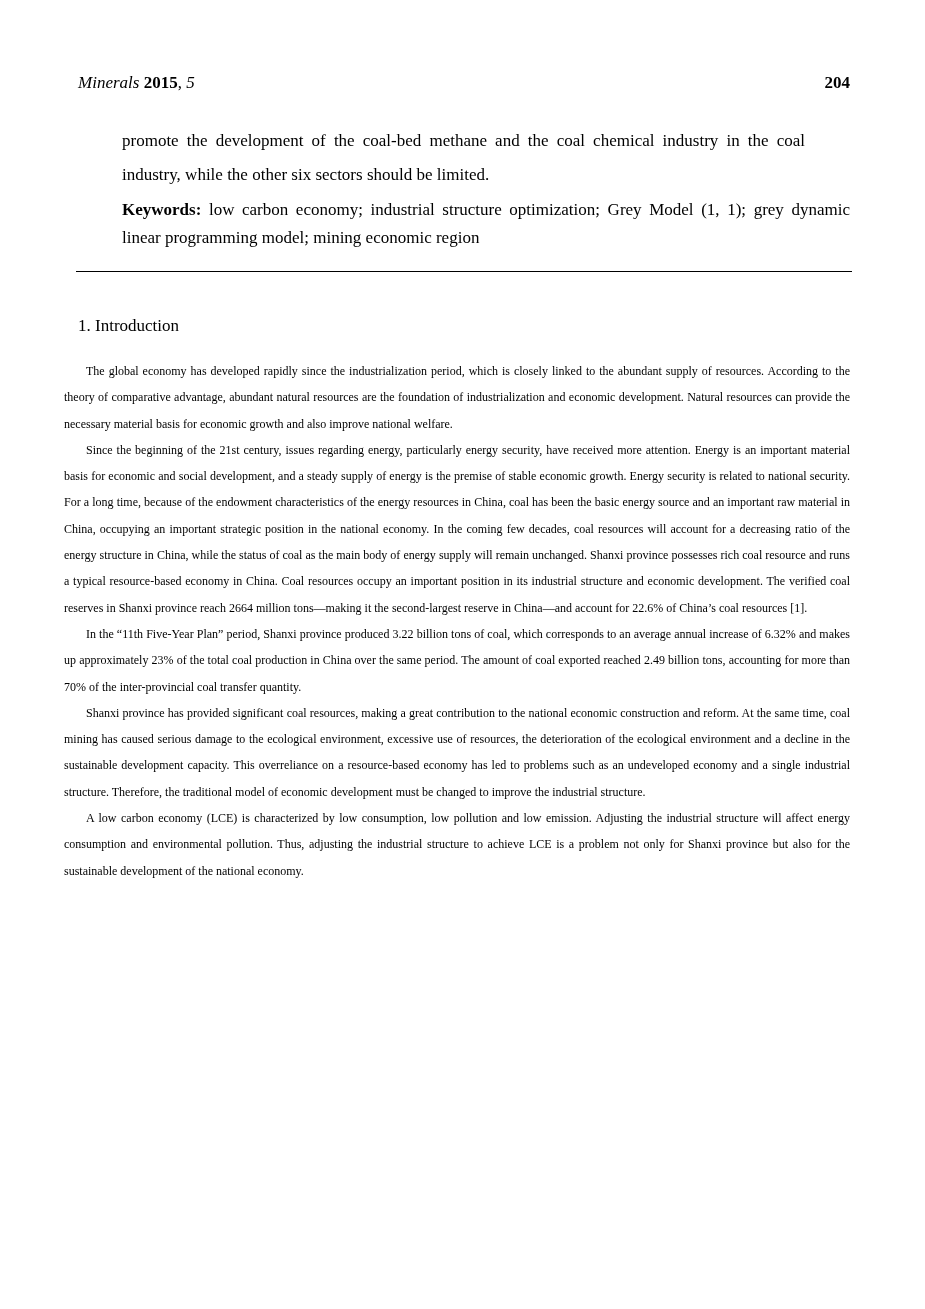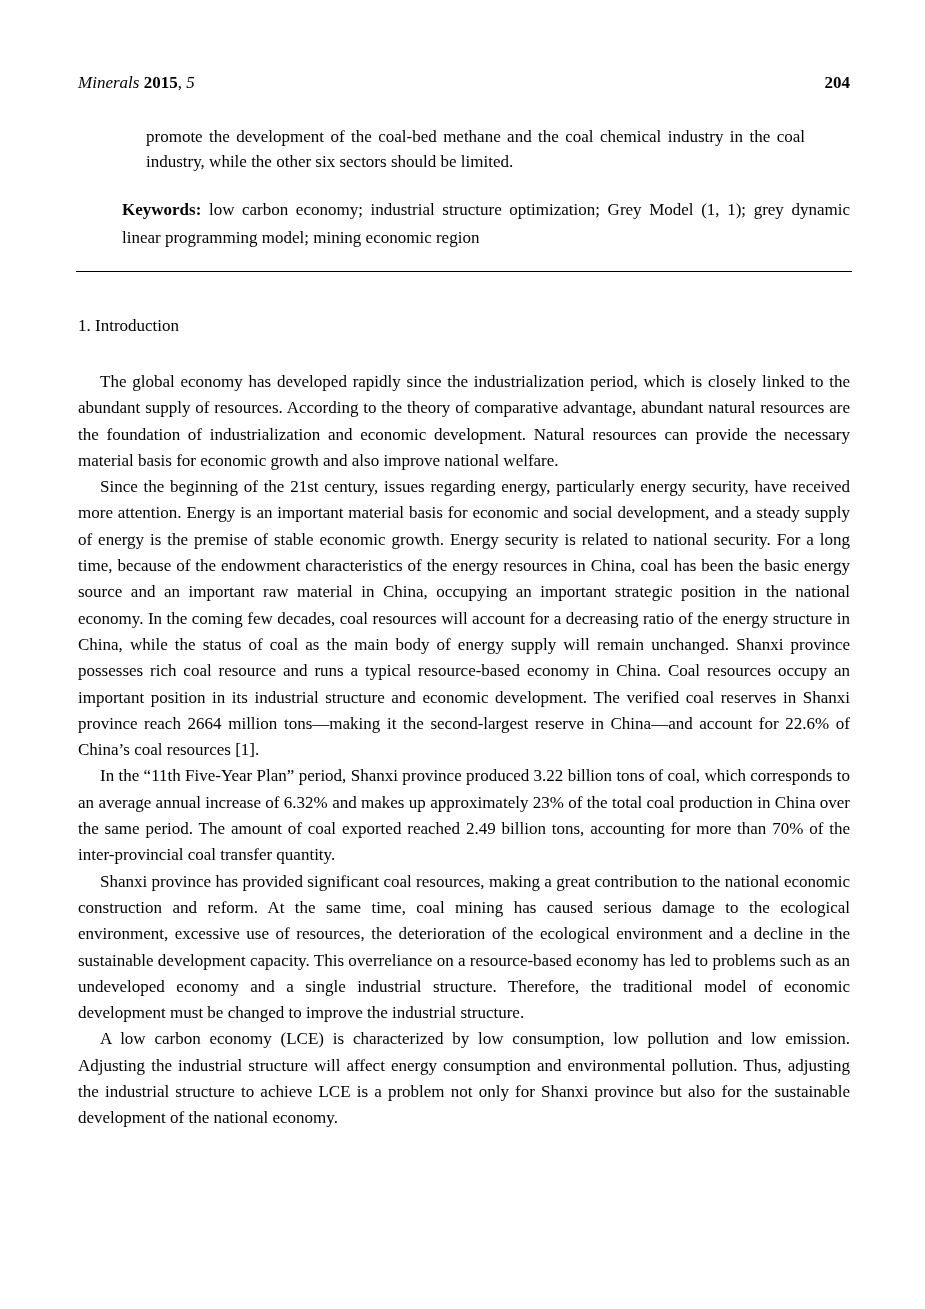--- a/index.html
+++ b/index.html
@@ -11,38 +11,38 @@
   .header {
     position: absolute; left: 78px; right: 75px; top: 73px;
     display: flex; justify-content: space-between; align-items: flex-end;
     font-size: 17px;
   }
   .header .journal { font-style: italic; }
   .header .bold { font-weight: bold; font-style: normal; }
   .header .page { font-weight: bold; font-family: Liberation Serif, serif; }
   .abstract-tail {
     position: absolute; left: 122px; right: 120px; top: 124px;
-    font-size: 17px; line-height: 25px; text-align: justify; margin-left: 24px;
+    font-size: 17px; line-height: 34px; text-align: justify;
   }
   .keywords {
     position: absolute; left: 122px; right: 75px; top: 196px;
     font-size: 17px; line-height: 28px; text-align: justify;
   }
   .keywords .kw-label { font-weight: bold; }
   .rule {
     position: absolute; left: 76px; right: 73px; top: 271px;
     height: 0; border-top: 1px solid #000;
   }
   .section-title {
     position: absolute; left: 78px; top: 316px;
     font-size: 17px; font-weight: normal;
   }
   .body-text {
-    position: absolute; left: 78px; right: 75px; top: 358px;
-    font-size: 17px; line-height: 26.3px; text-align: justify; margin-top: 11px;
+    position: absolute; left: 64px; right: 75px; top: 358px;
+    font-size: 12px; line-height: 26.3px; text-align: justify;
   }
   .body-text p { margin: 0; text-indent: 22px; }
 </style>
 </head>
 <body>
 
 <div class="header">
   <div>
     <span class="journal">Minerals</span>
     <span class="bold">2015</span><span>, </span><span class="journal">5</span>

